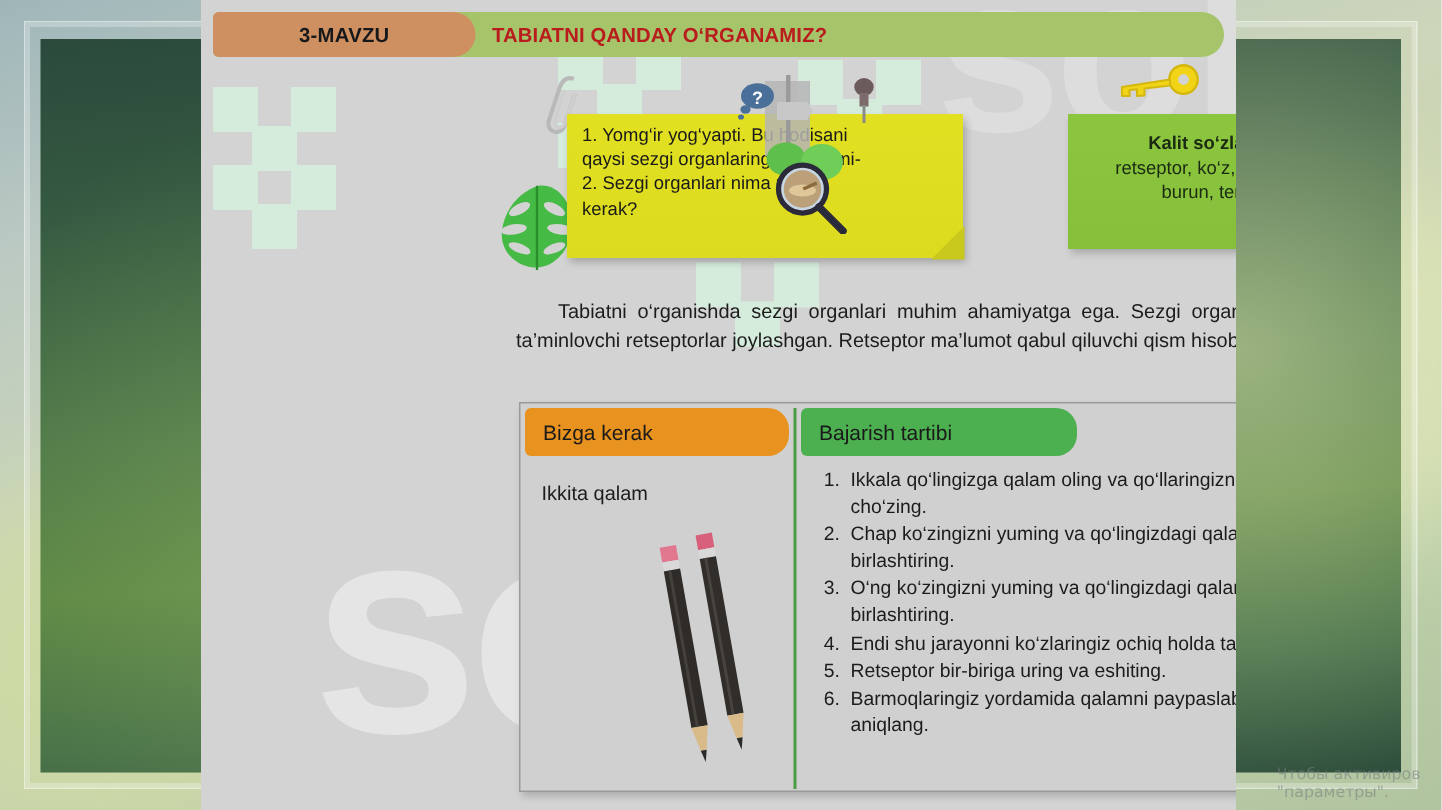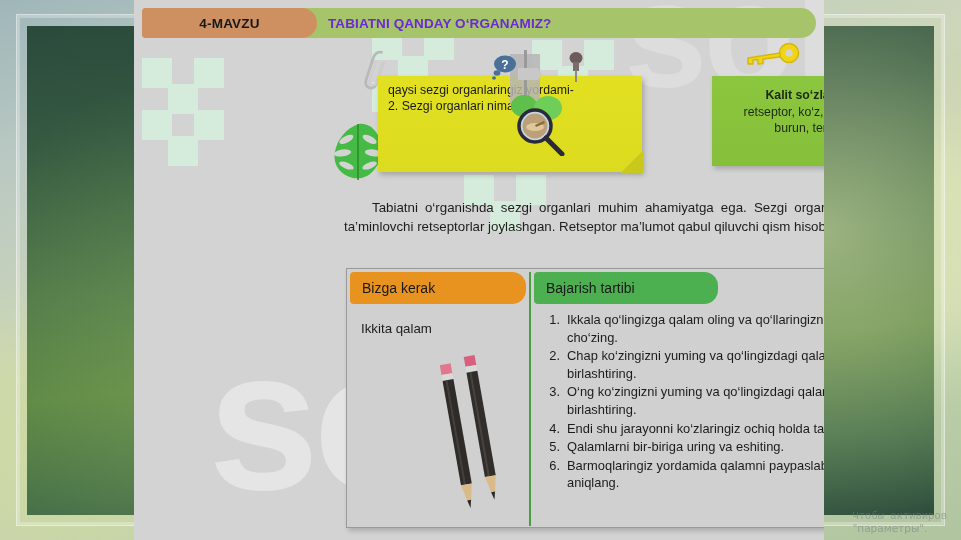--- a/index.html
+++ b/index.html
@@ -67,21 +67,21 @@
     background: #cf9061; border-radius: 4px 16px 16px 4px;
   }
   .header .topic {
     position: absolute; left: 0; top: 0; width: 175px; height: 30px;
     display: flex; align-items: center; justify-content: center;
     font-size: 13.5px; font-weight: 700; color: #16181a; letter-spacing: .2px;
   }
   .header .title {
     position: absolute; left: 186px; top: 0; height: 30px;
     display: flex; align-items: center;
-    font-size: 13.5px; font-weight: 700; color: #6d28d9; letter-spacing: .1px;
+    font-size: 13.5px; font-weight: 700; color: #b91c1c; letter-spacing: .1px;
   }
 
   
   .yellow-card {
     position: absolute; left: 244px; top: 76px; width: 264px; height: 96px;
     background: linear-gradient(180deg,#e2e021 0%, #dcdb1f 100%);
     box-shadow: 2px 3px 5px rgba(0,0,0,.22);
     padding: 6px 9px 0 10px;
     font-size: 12.3px; line-height: 16.2px; color: #1a1a1a;
   }
@@ -155,21 +155,21 @@
   .step .num { width: 24px; flex: 0 0 24px; text-align: right; padding-right: 7px; }
   .step .txt { flex: 1; }
 
   
   .act {
     position: absolute; right: 14px; bottom: 6px;
     text-align: left; color: rgba(120,128,128,.55);
     font-family: "DejaVu Sans", sans-serif;
   }
   .act .l1 { font-size: 16px; }
-  .act .l2 { font-size: 10.5px; margin-top: 3px; font-family: Liberation Mono, monospace; }
+  .act .l2 { font-size: 10.5px; margin-top: 3px; }
   .act .l3 { font-size: 10.5px; }
 
   
   .soff { position:absolute; font-weight:700; color: rgba(255,255,255,.42); pointer-events:none; }
 </style>
 </head>
 <body>
 
 <div id="stage">
 
@@ -218,21 +218,21 @@
         <i style="left:52px;top:0;"></i>
     </div>
 
     <div class="soff" style="left:74px;top:320px;font-size:200px;letter-spacing:-6px;line-height:200px;">soff</div>
     <div class="soff" style="left:470px;top:330px;font-size:180px;letter-spacing:-4px;line-height:180px;opacity:.8;">soff</div>
     <div class="soff" style="left:490px;top:-40px;font-size:150px;letter-spacing:-4px;line-height:150px;opacity:.55;">soff</div>
 
     <div class="header">
       <div class="green"></div>
       <div class="orange"></div>
-      <div class="topic">4-MAVZU</div>
+      <div class="topic">3-MAVZU</div>
       <div class="title">TABIATNI QANDAY O‘RGANAMIZ?</div>
     </div>
 
     <svg class="clip" viewBox="0 0 24 48">
       <path d="M12 4 C6 4 4 8 4 14 L4 38 C4 43 7 45 10 45 C13 45 16 43 16 38 L16 14" fill="none" stroke="#b9b9b9" stroke-width="3"></path>
       <path d="M16 14 L16 36 C16 40 13 41 11 41 C9 41 8 39 8 36 L8 14" fill="none" stroke="#cfcfcf" stroke-width="2.6"></path>
     </svg>
 
     <svg class="leaf" viewBox="0 0 64 64">
       <g fill="#3aa83a">
@@ -244,22 +244,24 @@
         <ellipse cx="44" cy="20" rx="8" ry="3.5" transform="rotate(28 44 20)"></ellipse>
         <ellipse cx="16" cy="34" rx="9" ry="3.5" transform="rotate(-8 16 34)"></ellipse>
         <ellipse cx="48" cy="34" rx="9" ry="3.5" transform="rotate(8 48 34)"></ellipse>
         <ellipse cx="20" cy="47" rx="8" ry="3.2" transform="rotate(22 20 47)"></ellipse>
         <ellipse cx="44" cy="47" rx="8" ry="3.2" transform="rotate(-22 44 47)"></ellipse>
       </g>
       <path d="M32 4 L32 62" stroke="#2b8c2b" stroke-width="1.6" fill="none"></path>
     </svg>
 
     <div class="yellow-card">
+      <div>1. Yomg‘ir yog‘yapti. Bu hodisani</div>
       <div>qaysi sezgi organlaringiz yordami-</div>
       <div>2. Sezgi organlari nima uchun</div>
+      <div>kerak?</div>
     </div>
 
     <svg class="deco" style="left:370px;top:48px;width:46px;height:70px;" viewBox="0 0 46 70">
       <rect x="6" y="6" width="30" height="50" fill="#b5b5b5" opacity=".85"></rect>
       <rect x="20" y="2" width="3" height="66" fill="#9a9a9a"></rect>
       <path d="M14 20 L34 20 L38 26 L34 32 L14 32 Z" fill="#c8c8c8"></path>
     </svg>
 
     <svg class="deco" style="left:356px;top:52px;width:30px;height:30px;" viewBox="0 0 30 30">
       <ellipse cx="15" cy="12" rx="11" ry="8.5" fill="#4a6f99"></ellipse>
@@ -339,21 +341,21 @@
         <div class="step">
           <span class="num">3.</span>
           <span class="txt">O‘ng ko‘zingizni yuming va qo‘lingizdagi qalam uchlarini birlashtiring.</span>
         </div>
         <div class="step">
           <span class="num">4.</span>
           <span class="txt">Endi shu jarayonni ko‘zlaringiz ochiq holda takrorlang.</span>
         </div>
         <div class="step">
           <span class="num">5.</span>
-          <span class="txt">Qalamlarni bir-biriga uring va eshiting.</span>
+          <span class="txt">Retseptor bir-biriga uring va eshiting.</span>
         </div>
         <div class="step">
           <span class="num">6.</span>
           <span class="txt">Barmoqlaringiz yordamida qalamni paypaslab, shaklini aniqlang.</span>
         </div>
       </div>
     </div>
 
   </div>
 

